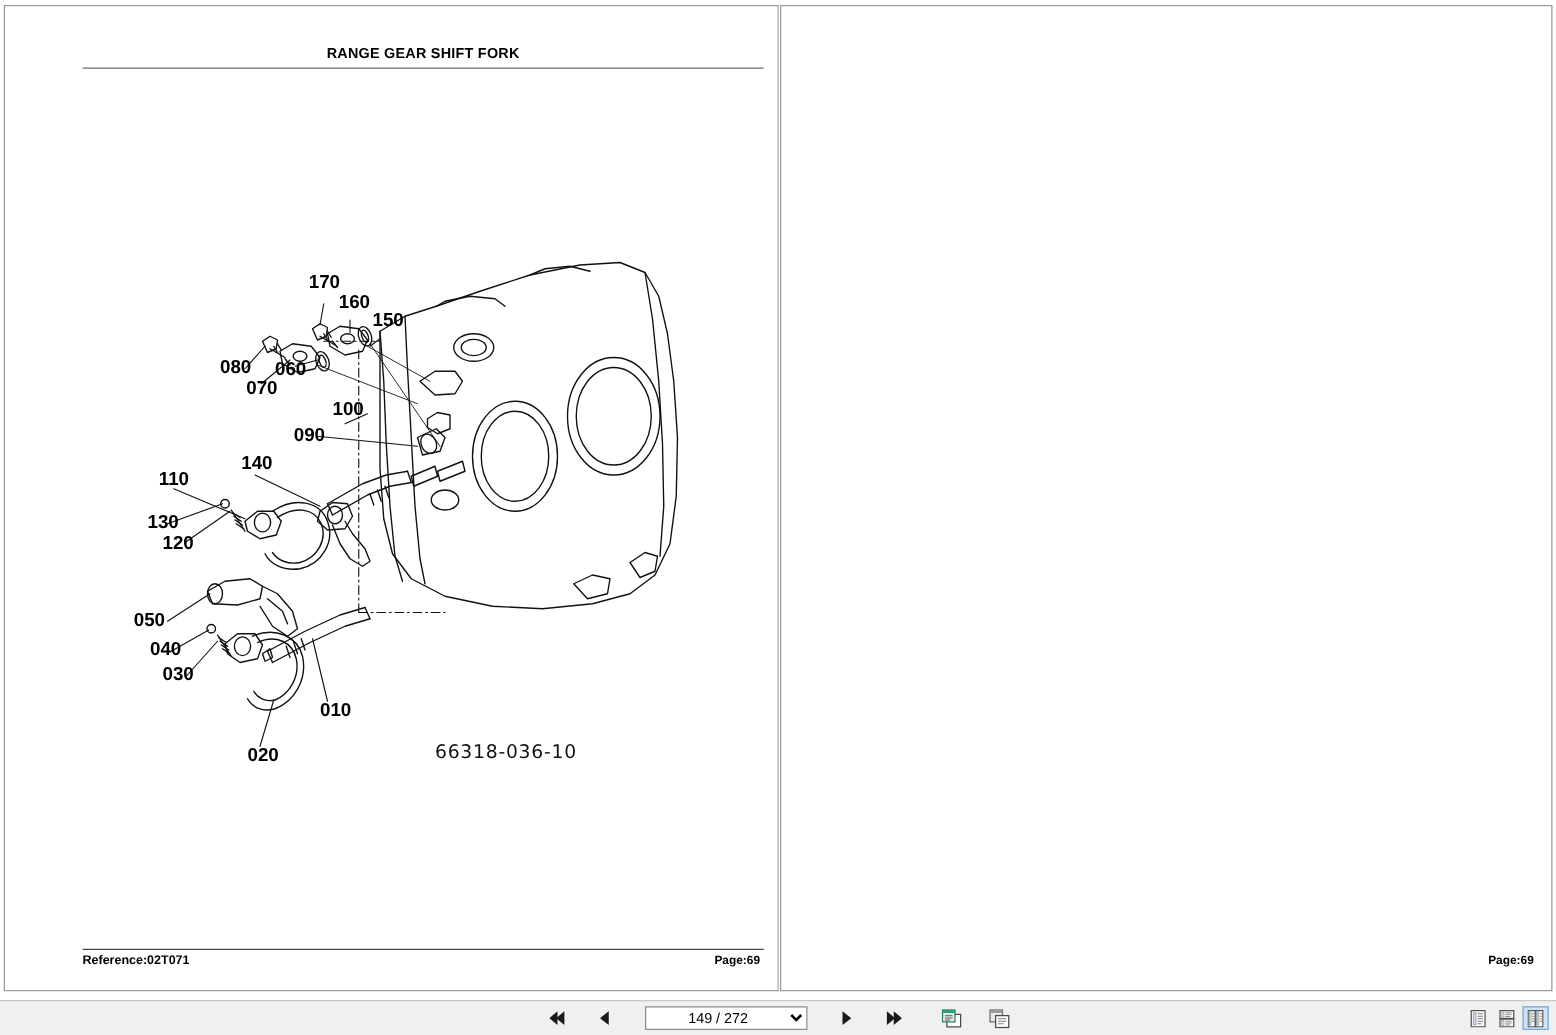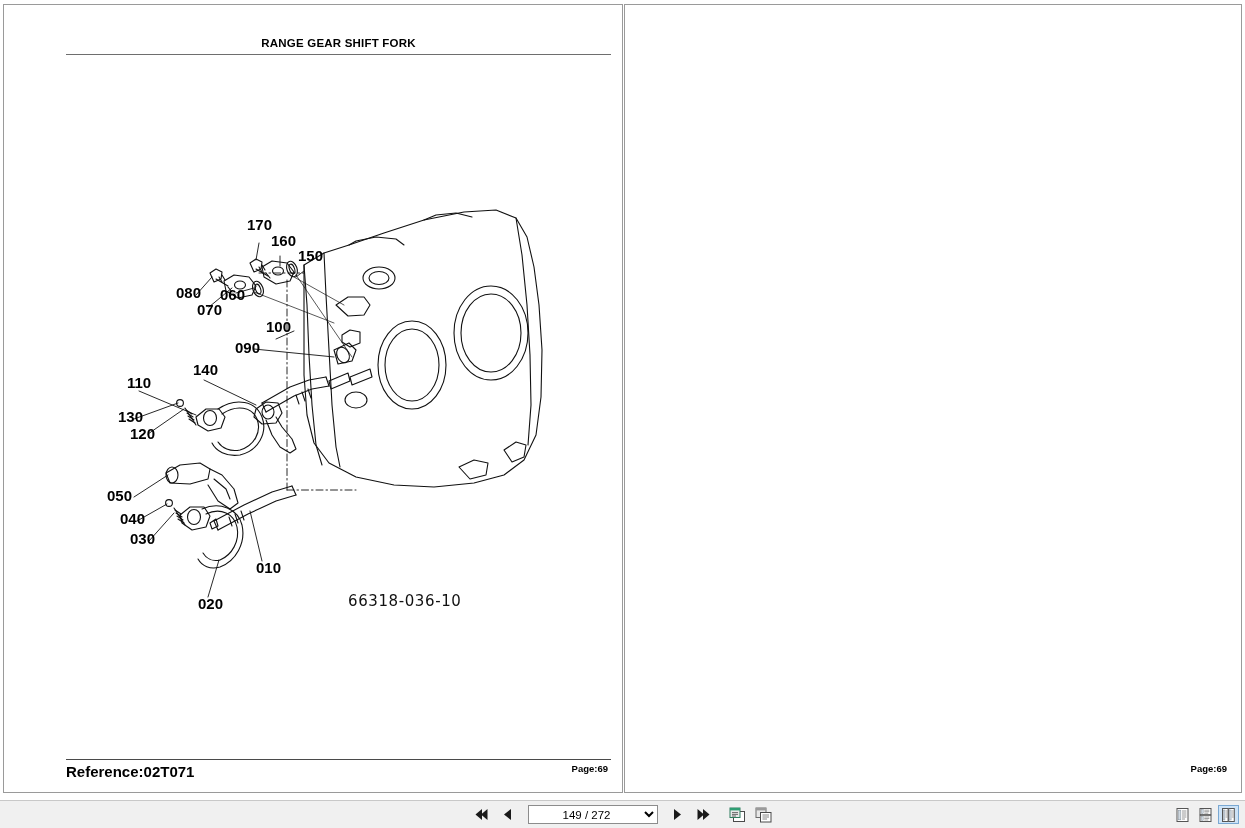--- a/index.html
+++ b/index.html
@@ -57,21 +57,21 @@
   }
   .l-foot-rule {
     position: absolute;
     left: 62px; top: 754px;
     width: 545px; height: 1px;
     background: #4a4a4a;
   }
   .l-foot-left {
     position: absolute;
     left: 62px; top: 758px;
-    font-size: 15px; font-weight: bold; color: #000;
+    font-size: 10px; font-weight: bold; color: #000;
   }
   .l-foot-right {
     position: absolute;
     right: 14px; top: 758px;
     font-size: 9.5px; font-weight: bold; color: #000;
   }
   .drawing-no {
     position: absolute;
     left: 344px; top: 587px;
     font-size: 15px;
@@ -101,21 +101,21 @@
     border-top: 1px solid #c8c8c8;
     display: flex;
     align-items: center;
   }
   #toolbar-center {
     position: absolute;
     left: 50%;
     transform: translateX(-50%);
     display: flex;
     align-items: center;
-    gap: 4px;
+    gap: 16px;
   }
   .tb-btn {
     width: 22px; height: 22px;
     display: flex; align-items: center; justify-content: center;
     cursor: pointer;
     background: transparent;
     border: none;
     color: #1a1a1a;
   }
   .tb-btn svg { display: block; }

